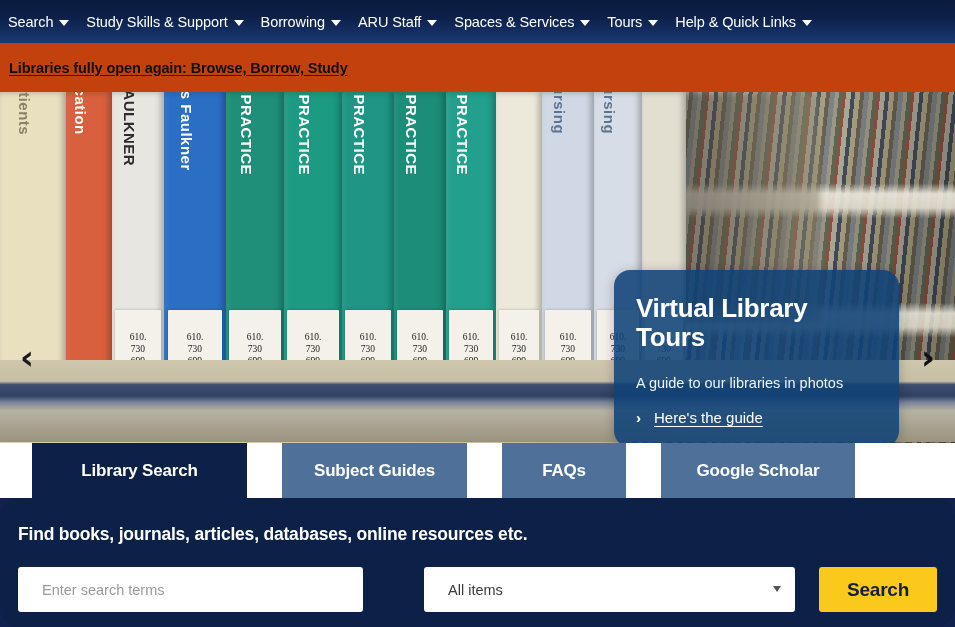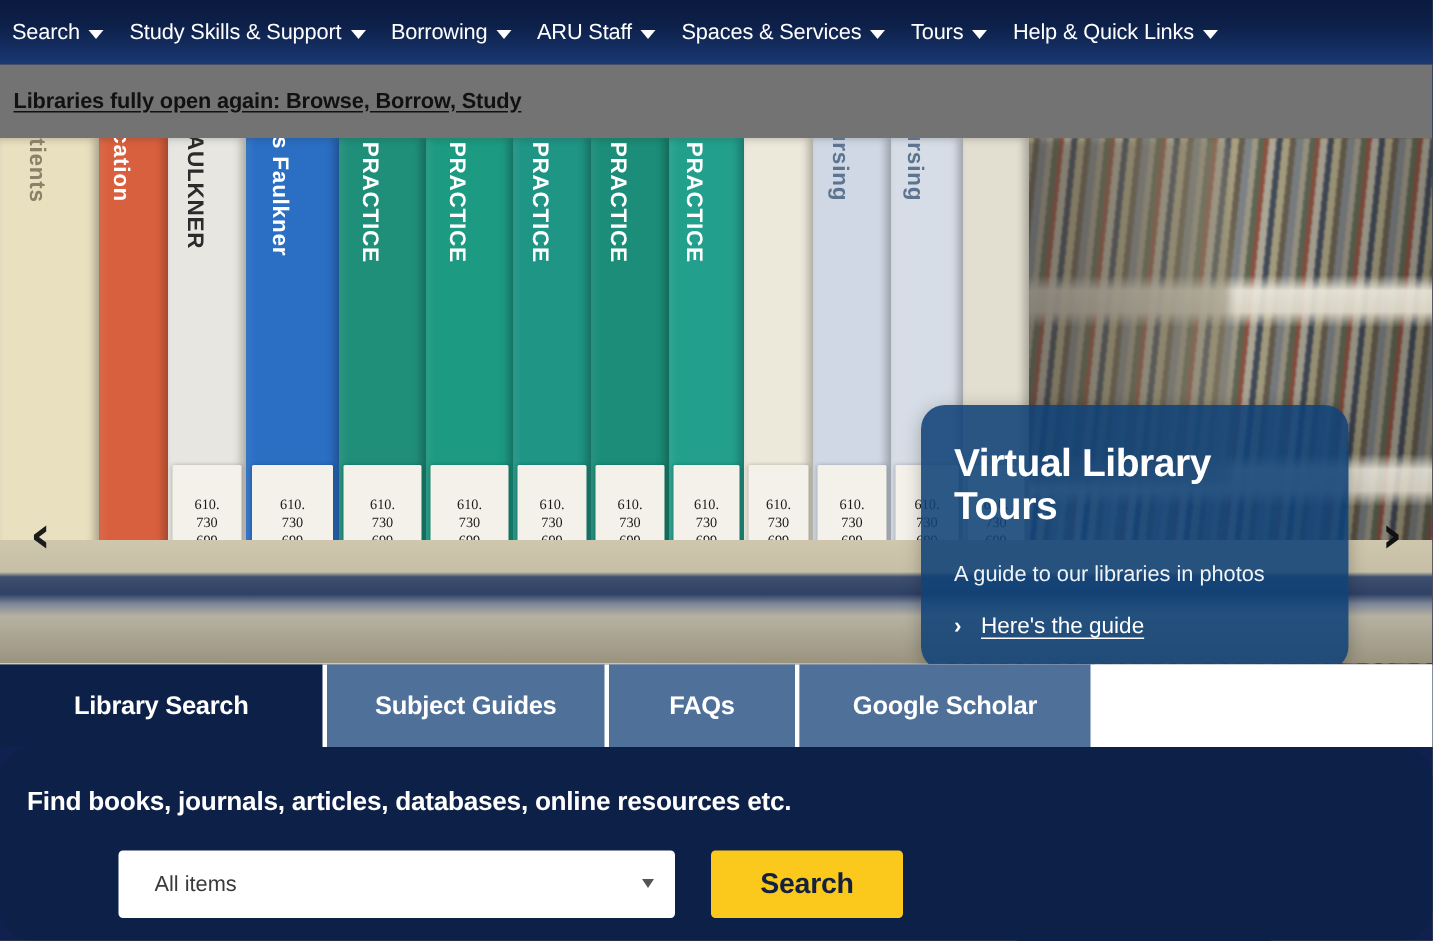--- a/index.html
+++ b/index.html
@@ -53,21 +53,21 @@
     position: relative;
     top: 1px;
   }
 
   
   .alertbar {
     position: absolute;
     top: 43px; left: 0;
     width: 955px;
     height: 49px;
-    background: #737373;
+    background: #c2410c;
     display: flex;
     align-items: center;
     padding-left: 9px;
     z-index: 20;
   }
   .alert-link {
     color: #111111;
     font-size: 14.5px;
     font-weight: 600;
     text-decoration: underline;
@@ -263,20 +263,21 @@
     align-items: center;
     justify-content: center;
     color: #ffffff;
     font-size: 17px;
     font-weight: 600;
     letter-spacing: -0.2px;
     background: #4f7099;
     border-right: 3px solid #ffffff;
     cursor: pointer;
     white-space: nowrap;
+    margin-left: 32px;
   }
   .tab.active {
     background: #0d2048;
     font-weight: 700;
   }
   .tab-spacer { flex: 1; background: #ffffff; }
 
   
   .searchpanel {
     position: absolute;
@@ -540,20 +541,21 @@
     </div>
     <div class="tab" style="width:197px">
       <span>Google Scholar</span>
     </div>
     <div class="tab-spacer"></div>
   </div>
 
   <div class="searchpanel">
     <div class="search-heading">Find books, journals, articles, databases, online resources etc.</div>
     <div class="search-row">
+      <input class="search-input" type="text" placeholder="Enter search terms" style="">
       <div class="select-wrap">
         <select class="search-select" id="scope-select"><option value="All items">All items</option></select>
         <span class="select-caret"></span>
       </div>
       <button class="search-btn">Search</button>
     </div>
   </div>
 
 </div>
 

